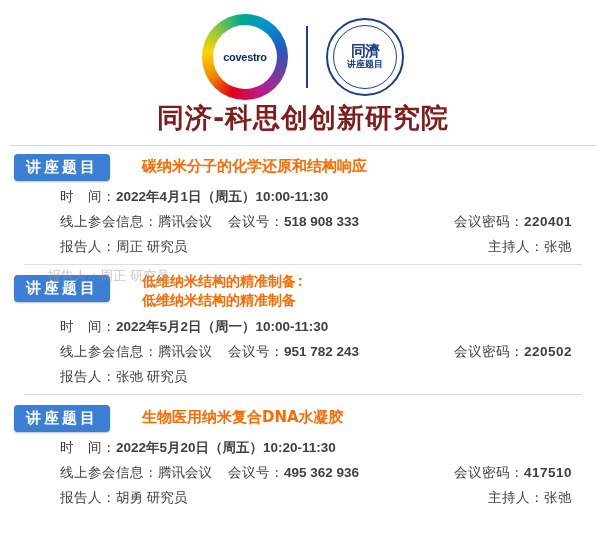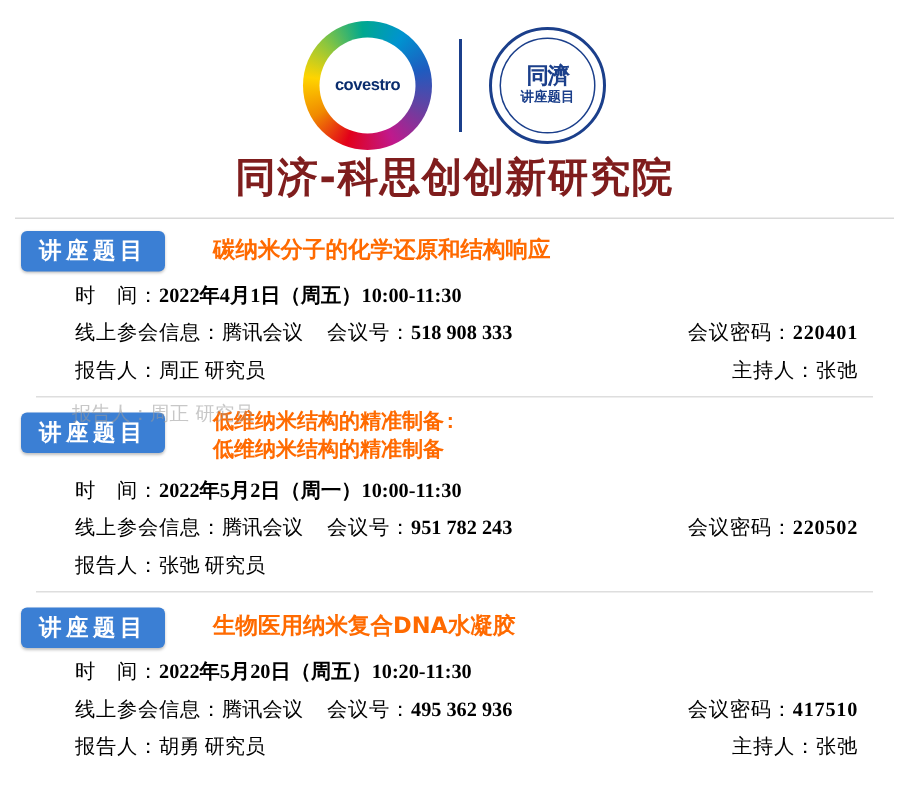--- a/index.html
+++ b/index.html
@@ -154,26 +154,26 @@
     font-family: "DejaVu Sans", "Liberation Sans", sans-serif;
     flex: 1 1 auto;
   }
   .talk-title.two-line {
     font-size: 14px;
     padding-top: 0;
     font-family: Liberation Mono, monospace;
   }
   .detail-row {
     font-size: 13.5px;
-    color: #000000;
-    margin: 7px 0 0 36px;
+    color: #404040;
+    margin: 7px 0 0 46px;
     display: flex;
     align-items: baseline;
     white-space: nowrap;
-    font-family: Liberation Serif, serif;
+    font-family: Liberation Sans, sans-serif;
   }
   .detail-label {
     letter-spacing: 0.5px;
   }
   .detail-value {
     font-weight: bold;
   }
   .detail-value.plain {
     font-weight: normal;
     text-align: center;

